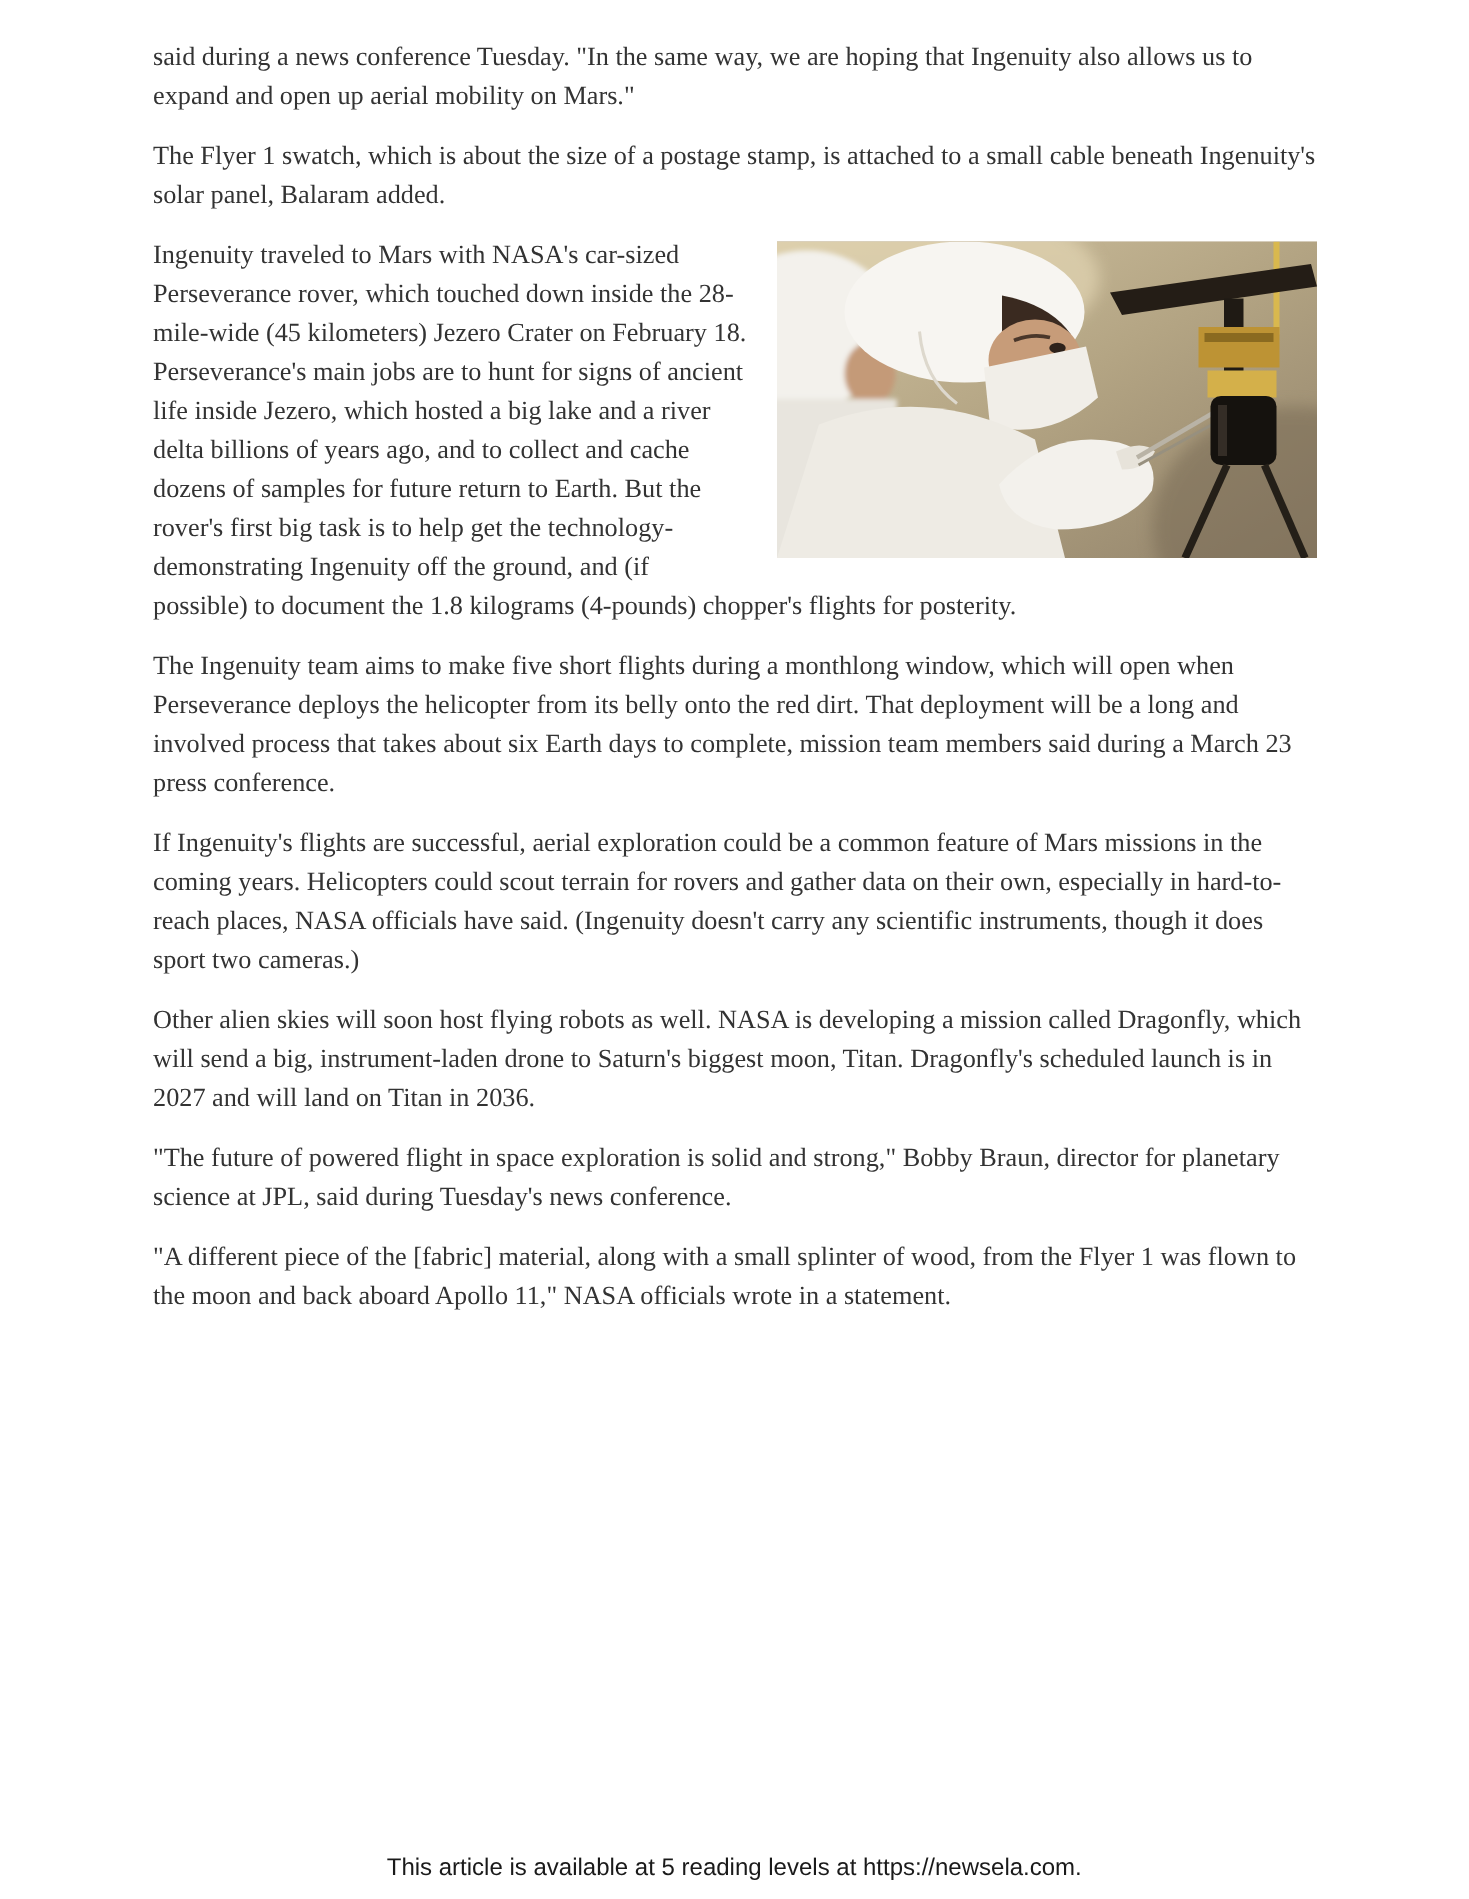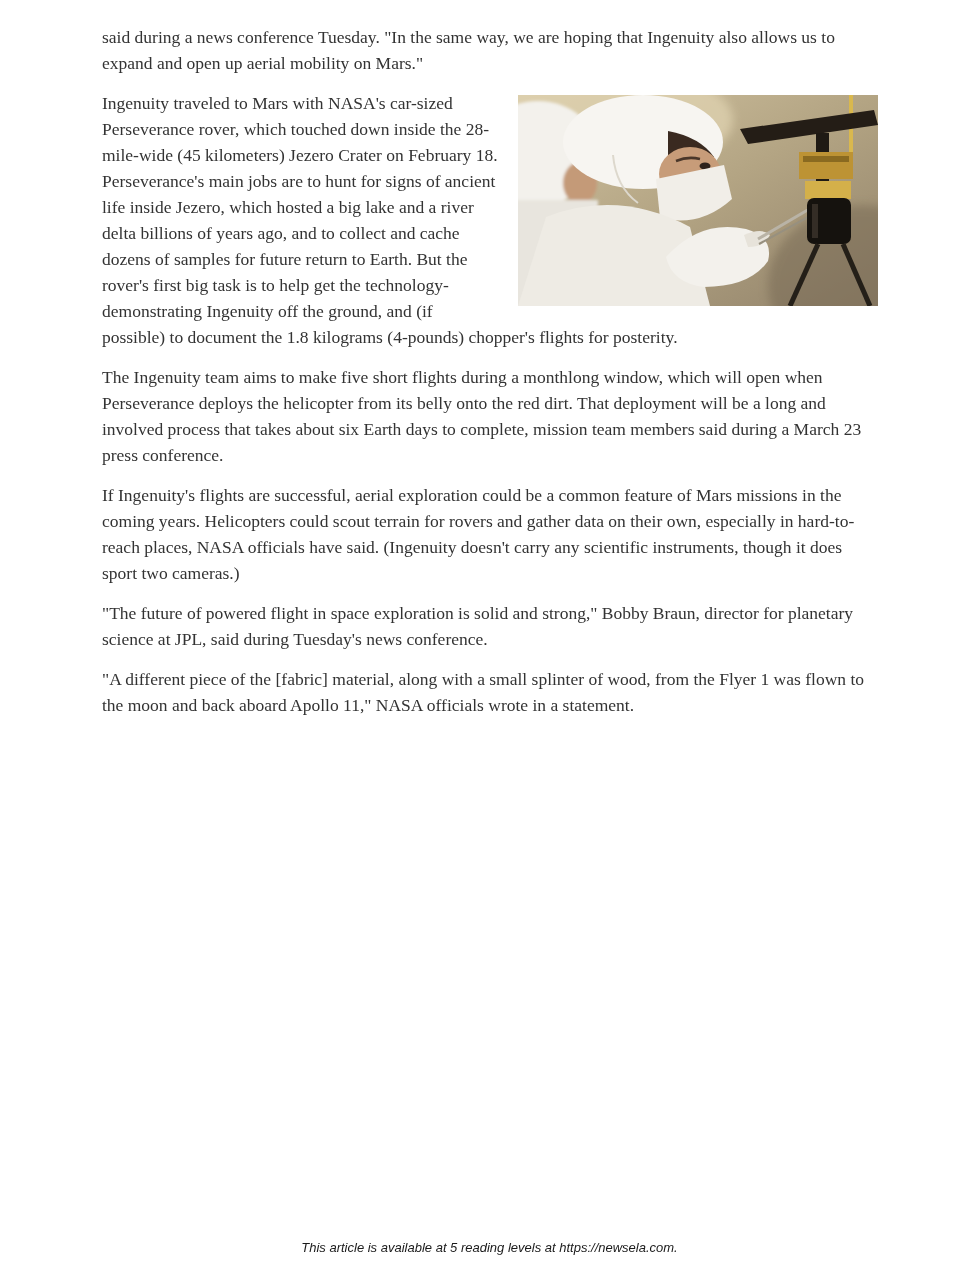--- a/index.html
+++ b/index.html
@@ -32,32 +32,32 @@
     background: #b3a483;
   }
   .photo-float svg { display: block; }
   .page-footer {
     position: absolute;
     left: 0;
     bottom: 11px;
     width: 100%;
     text-align: center;
     font-family: "Liberation Sans", "DejaVu Sans", sans-serif;
-    font-size: 13px;
+    font-size: 16px;
     color: #1a1a1a;
-    font-style: italic;
   }
 </style>
 </head>
 <body>
 
 <div class="page">
   <div class="article">
 
     <p>said during a news conference Tuesday. "In the same way, we are hoping that Ingenuity also allows us to expand and open up aerial mobility on Mars."</p>
+    <p>The Flyer 1 swatch, which is about the size of a postage stamp, is attached to a small cable beneath Ingenuity's solar panel, Balaram added.</p>
 
     <div class="photo-float" title="Technicians in cleanroom caps, masks and gloves work with tweezers on NASA's Ingenuity Mars helicopter">
       <svg viewBox="0 0 360 211" width="360" height="211">
         <defs>
           <linearGradient id="bg" x1="0" y1="0" x2="1" y2="1">
             <stop offset="0" stop-color="#d2c4a2"></stop>
             <stop offset="0.5" stop-color="#b3a483"></stop>
             <stop offset="1" stop-color="#91826a"></stop>
           </linearGradient>
           <filter id="blur4" x="-40%" y="-40%" width="180%" height="180%">
@@ -107,18 +107,19 @@
           <rect x="294" y="109" width="6" height="34" fill="#3a332a" opacity="0.85"></rect>
           <line x1="300" y1="149" x2="272" y2="211" stroke="#241f18" stroke-width="5"></line>
           <line x1="325" y1="149" x2="352" y2="211" stroke="#241f18" stroke-width="5"></line>
         </g>
       </svg>
     </div>
 
     <p>Ingenuity traveled to Mars with NASA's car-sized Perseverance rover, which touched down inside the 28-mile-wide (45 kilometers) Jezero Crater on February 18. Perseverance's main jobs are to hunt for signs of ancient life inside Jezero, which hosted a big lake and a river delta billions of years ago, and to collect and cache dozens of samples for future return to Earth. But the rover's first big task is to help get the technology-demonstrating Ingenuity off the ground, and (if possible) to document the 1.8 kilograms (4-pounds) chopper's flights for posterity.</p>
     <p>The Ingenuity team aims to make five short flights during a monthlong window, which will open when Perseverance deploys the helicopter from its belly onto the red dirt. That deployment will be a long and involved process that takes about six Earth days to complete, mission team members said during a March 23 press conference.</p>
     <p>If Ingenuity's flights are successful, aerial exploration could be a common feature of Mars missions in the coming years. Helicopters could scout terrain for rovers and gather data on their own, especially in hard-to-reach places, NASA officials have said. (Ingenuity doesn't carry any scientific instruments, though it does sport two cameras.)</p>
+    <p>Other alien skies will soon host flying robots as well. NASA is developing a mission called Dragonfly, which will send a big, instrument-laden drone to Saturn's biggest moon, Titan. Dragonfly's scheduled launch is in 2027 and will land on Titan in 2036.</p>
     <p>"The future of powered flight in space exploration is solid and strong," Bobby Braun, director for planetary science at JPL, said during Tuesday's news conference.</p>
     <p>"A different piece of the [fabric] material, along with a small splinter of wood, from the Flyer 1 was flown to the moon and back aboard Apollo 11," NASA officials wrote in a statement.</p>
   </div>
 
   <div class="page-footer">This article is available at 5 reading levels at https://newsela.com.</div>
 </div>
 
 </body></html>

